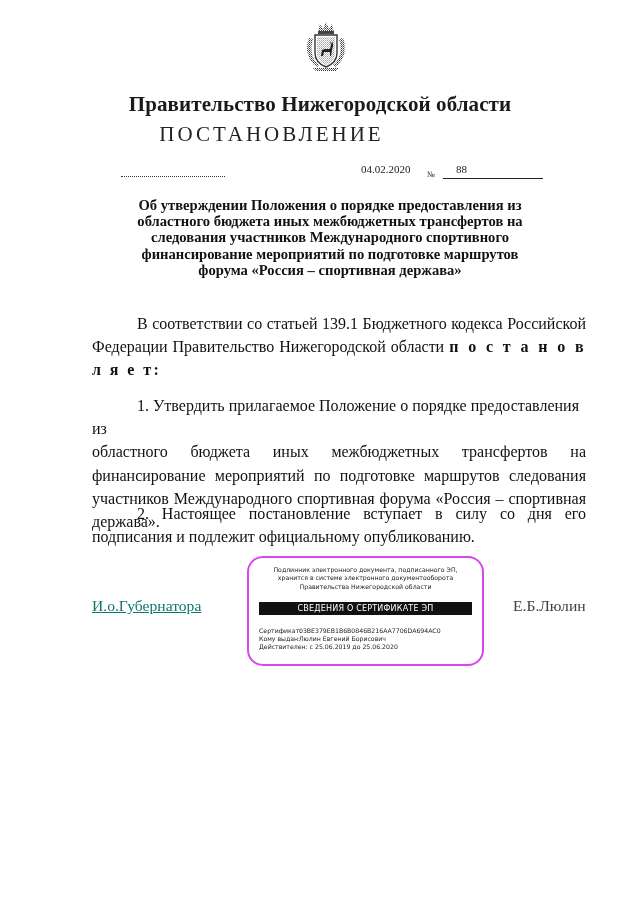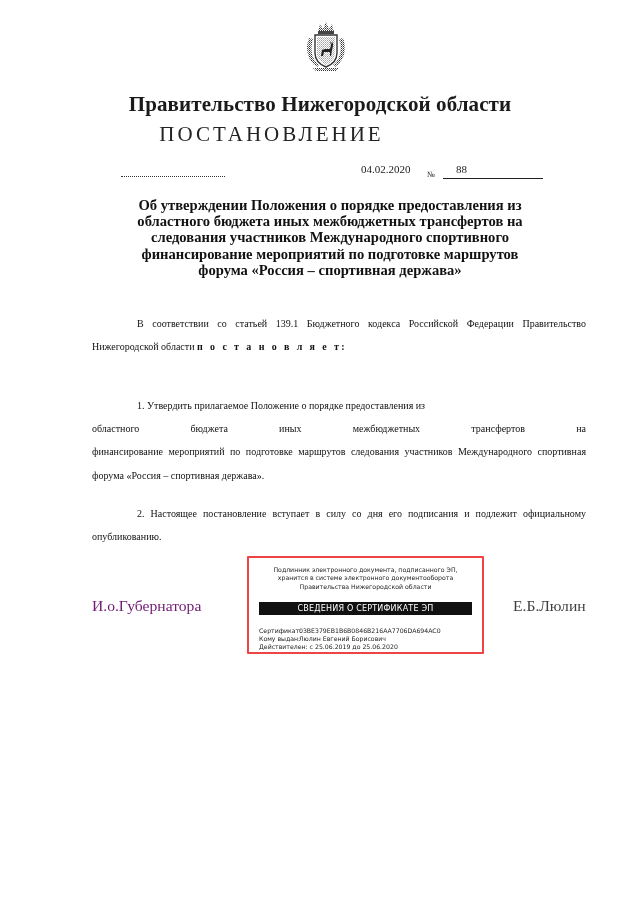--- a/index.html
+++ b/index.html
@@ -12,33 +12,33 @@
     .doc-type { position: absolute; left: 0; width: 543px; top: 122px; text-align: center; font-size: 21px; letter-spacing: 3px; color: #222; }
 
     .left-line { position: absolute; left: 121px; top: 176px; width: 104px; border-bottom: 1px dotted #333; }
     .date { position: absolute; left: 361px; top: 163px; font-size: 11px; color: #222; }
     .num-sign { position: absolute; left: 427px; top: 170px; font-size: 8px; color: #222; }
     .num-value { position: absolute; left: 456px; top: 163px; font-size: 11px; color: #222; }
     .num-line { position: absolute; left: 443px; top: 178px; width: 100px; border-bottom: 1px solid #222; }
 
     .subject { position: absolute; left: 120px; width: 420px; top: 197px; text-align: center; font-size: 14.6px; font-weight: bold; line-height: 16.2px; color: #111; }
 
-    .body-text { position: absolute; left: 92px; width: 494px; font-size: 10px; line-height: 23.2px; color: #111; }
+    .body-text { position: absolute; left: 92px; width: 494px; font-size: 16px; line-height: 23.2px; color: #111; }
     .p { text-align: justify; text-align-last: left; }
     .indent { text-indent: 45px; }
     .p1 { top: 312px; }
     .p2 { top: 358px; }
     .p3 { top: 494px; margin-top: 8px; }
     .spaced-bold { font-weight: bold; letter-spacing: 2.4px; }
     .wide-line { text-align: justify; text-align-last: justify; }
 
-    .sign-left { position: absolute; left: 92px; top: 597px; font-size: 15.6px; color: #701a75; }
+    .sign-left { position: absolute; left: 92px; top: 597px; font-size: 15.6px; color: #0f766e; text-decoration: underline; }
     .sign-right { position: absolute; left: 513px; top: 597px; font-size: 15.6px; color: #404040; }
 
-    .stamp { position: absolute; left: 247px; top: 556px; width: 237px; height: 98px; border: 2px solid #ef4444; border-radius: 1px; box-sizing: border-box; font-family: "DejaVu Sans", "Liberation Sans", sans-serif; }
+    .stamp { position: absolute; left: 247px; top: 556px; width: 237px; height: 110px; border: 2px solid #d946ef; border-radius: 16px; box-sizing: border-box; font-family: "DejaVu Sans", "Liberation Sans", sans-serif; }
     .stamp-head { position: absolute; left: 0; width: 233px; top: 8px; text-align: center; font-size: 6.2px; line-height: 8.3px; color: #222; }
     .stamp-bar { position: absolute; left: 10px; width: 213px; top: 44px; height: 13px; background: #111; color: #fff; text-align: center; font-size: 8px; line-height: 13px; letter-spacing: 0.2px; }
     .stamp-info { position: absolute; left: 10px; top: 69px; font-size: 6.2px; line-height: 8.2px; color: #222; white-space: nowrap; }
     .stamp-info .k { display: inline-block; width: 38px; }
   </style>
 </head>
 <body>
 
 <div class="page">
 

